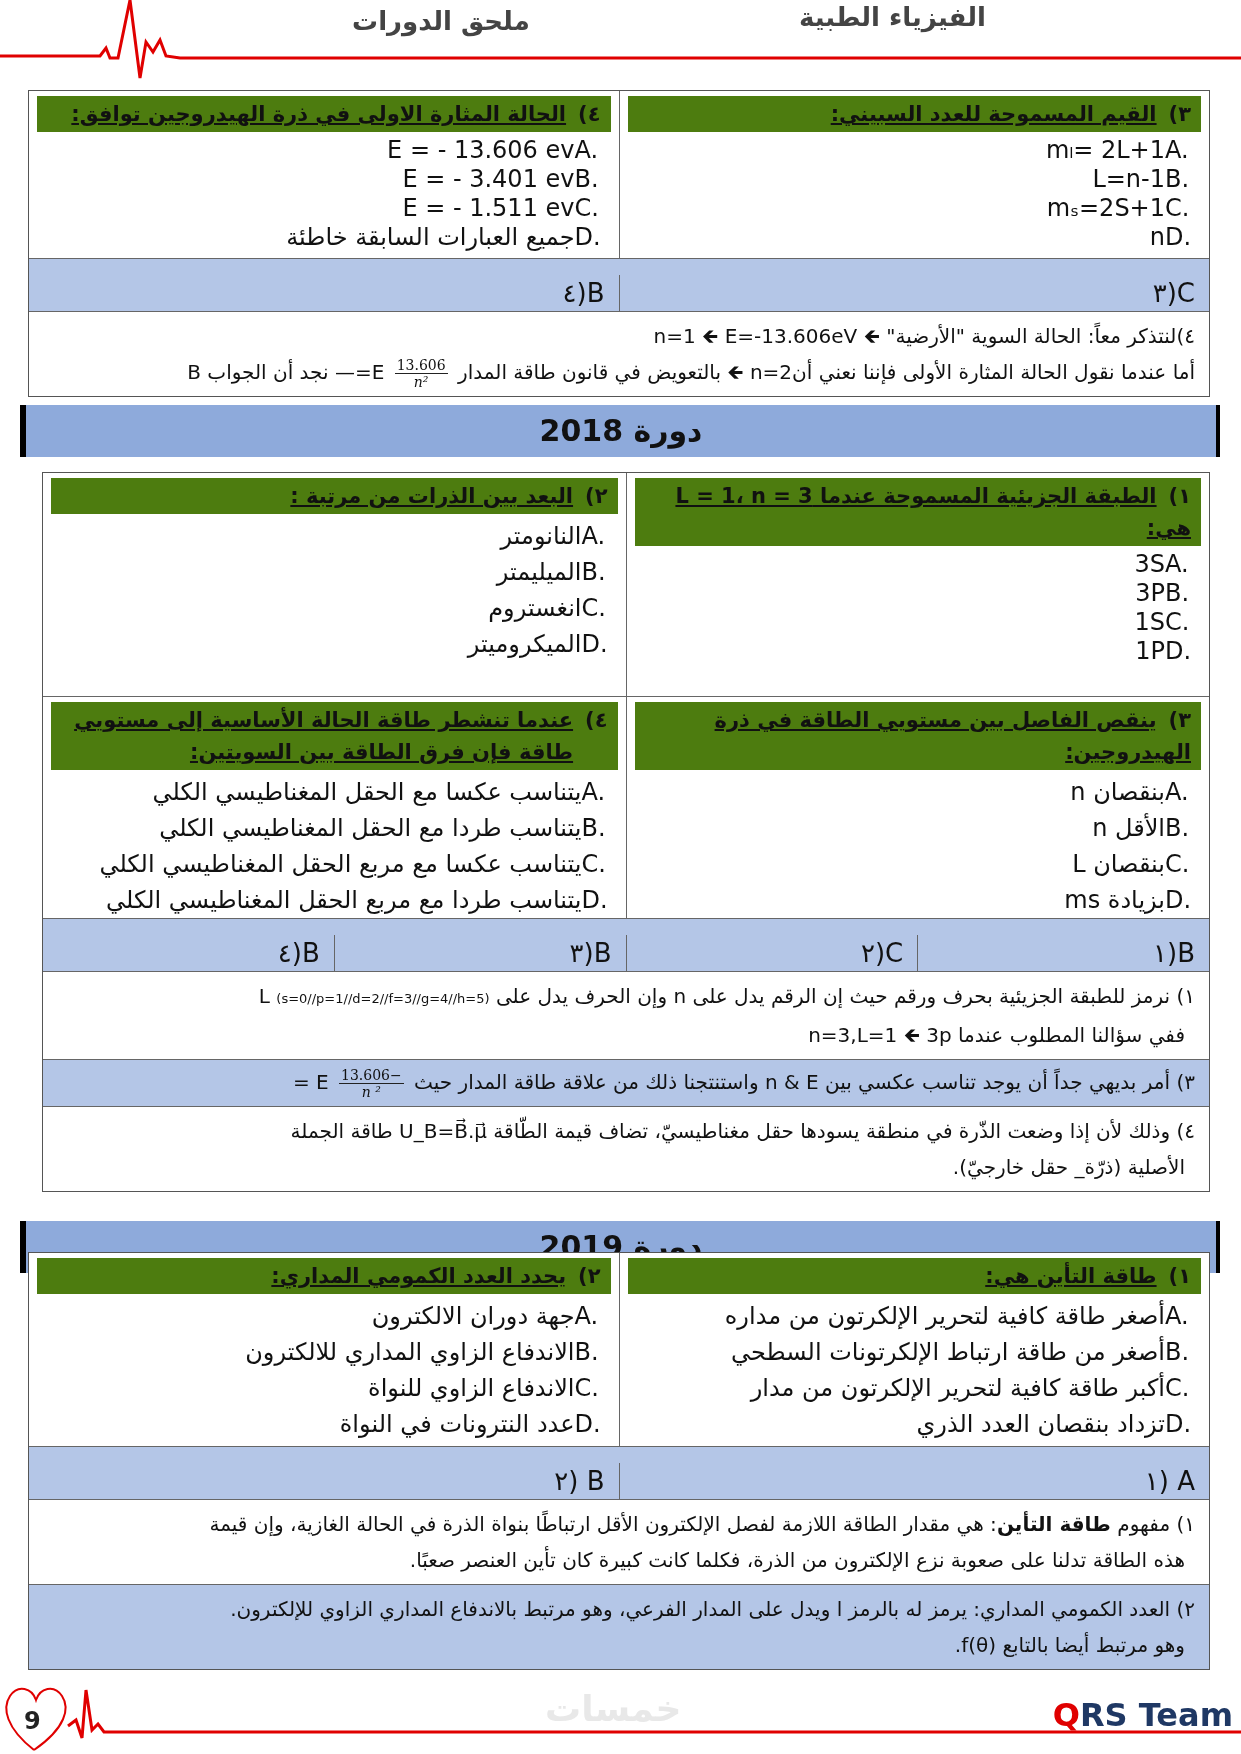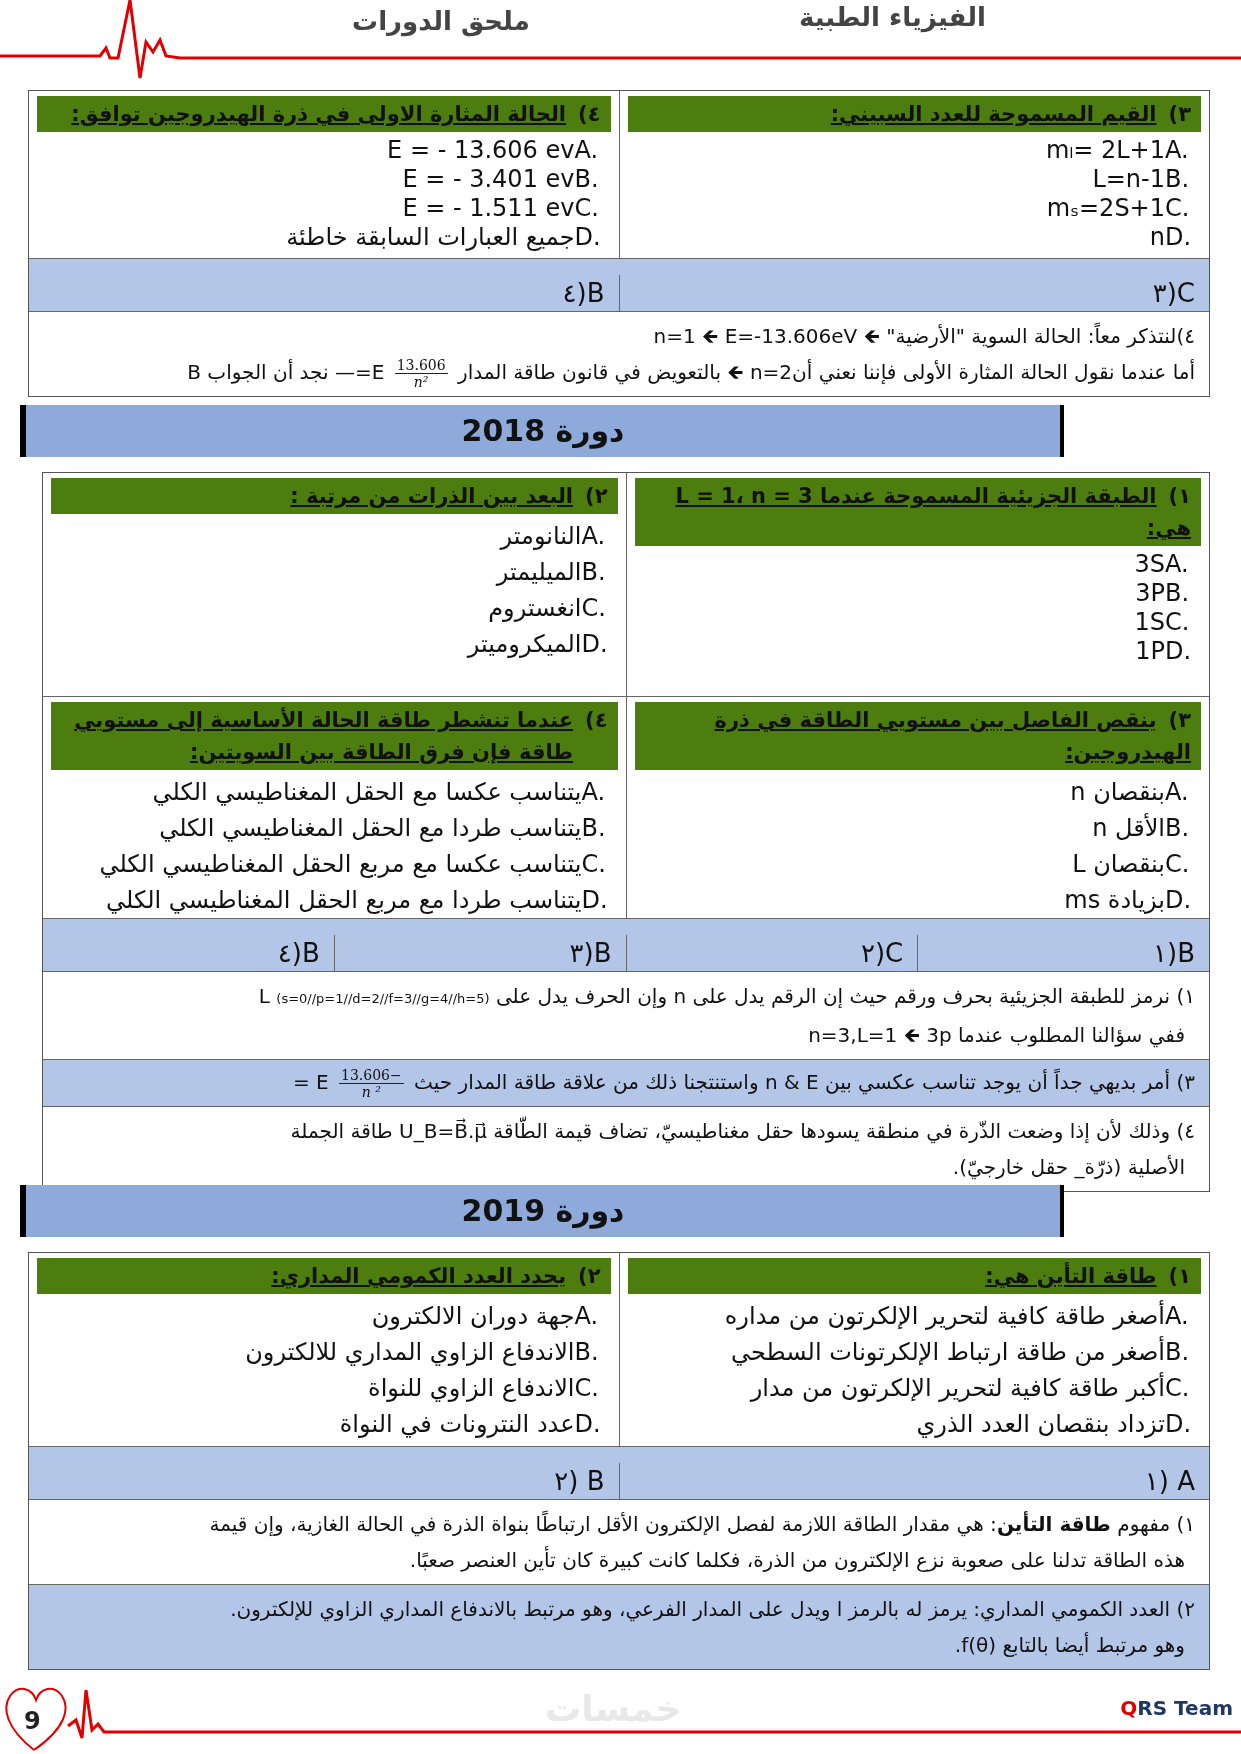--- a/index.html
+++ b/index.html
@@ -28,27 +28,27 @@
   .ans-row { background: #b4c6e7; }
   .ans-row .cell { padding: 4px 14px; font-size: 26px; line-height: 28px; margin-top: 16px; }
   .expl { direction: rtl; text-align: right; padding: 6px 14px; font-size: 20px; line-height: 36px; }
   .expl.blue { background: #b4c6e7; }
   .frac { display: inline-block; vertical-align: middle; text-align: center; font-family: "DejaVu Serif", serif; font-size: 14px; line-height: 16px; margin: 0 4px; }
   .frac .n { display: block; border-bottom: 1px solid #222; padding: 0 2px; }
   .frac .d { display: block; font-style: italic; }
   .small { font-size: 13px; }
   .ltr { direction: ltr; unicode-bidi: embed; }
 
-  .session { position: absolute; left: 20px; width: 1044px; height: 52px; background: #8eaadb;
+  .session { position: absolute; left: 20px; width: 1200px; height: 52px; background: #8eaadb;
     border-left: 6px solid #000; border-right: 4px solid #000; text-align: center; font-size: 30px; font-weight: bold; line-height: 52px; direction: rtl; }
 
   .footer svg { position: absolute; left: 0; top: 1680px; }
   .page-num { position: absolute; left: 24px; top: 1707px; font-size: 24px; font-weight: bold; color: #222; }
   .watermark { position: absolute; left: 545px; top: 1688px; font-size: 36px; color: #e8e8e8; font-weight: bold; direction: rtl; }
-  .brand { position: absolute; right: 8px; top: 1696px; font-size: 20px; font-weight: bold; color: #1f3864; }
+  .brand { position: absolute; right: 8px; top: 1696px; font-size: 32px; font-weight: bold; color: #1f3864; }
   .brand .q { color: #e00000; }
 </style>
 </head>
 <body>
 
 <div class="header">
   <svg width="1241" height="90">
     <polyline points="0,56 100,56 106,48 110,58 118,58 130,0 140,78 146,42 153,52 160,40 166,56 180,58 1241,58" fill="none" stroke="#e00000" stroke-width="3"></polyline>
   </svg>
   <div class="title-right">الفيزياء الطبية</div>
@@ -141,21 +141,21 @@
     </div>
   </div>
   <div class="row">
     <div class="expl" style="flex:1;">
       <div>٤) وذلك لأن إذا وضعت الذّرة في منطقة يسودها حقل مغناطيسيّ، تضاف قيمة الطّاقة U_B=B⃗.μ⃗ طاقة الجملة</div>
       <div style="padding-right:10px;">الأصلية (ذرّة_ حقل خارجيّ).</div>
     </div>
   </div>
 </div>
 
-<div class="session" style="top:1185px;">دورة 2019</div>
+<div class="session" style="top:1221px;">دورة 2019</div>
 
 <div class="tbl" style="left:28px; top:1252px; width:1182px;">
   <div class="row">
     <div class="cell" style="padding-bottom:4px;">
       <div class="q-head"><span class="num">١)</span><span class="txt">طاقة التأين هي:</span></div>
       <div class="opt tall"><span class="letter">A.</span><span>أصغر طاقة كافية لتحرير الإلكرتون من مداره</span></div>
       <div class="opt tall"><span class="letter">B.</span><span>أصغر من طاقة ارتباط الإلكرتونات السطحي</span></div>
       <div class="opt tall"><span class="letter">C.</span><span>أكبر طاقة كافية لتحرير الإلكرتون من مدار</span></div>
       <div class="opt tall"><span class="letter">D.</span><span>تزداد بنقصان العدد الذري</span></div>
     </div>

